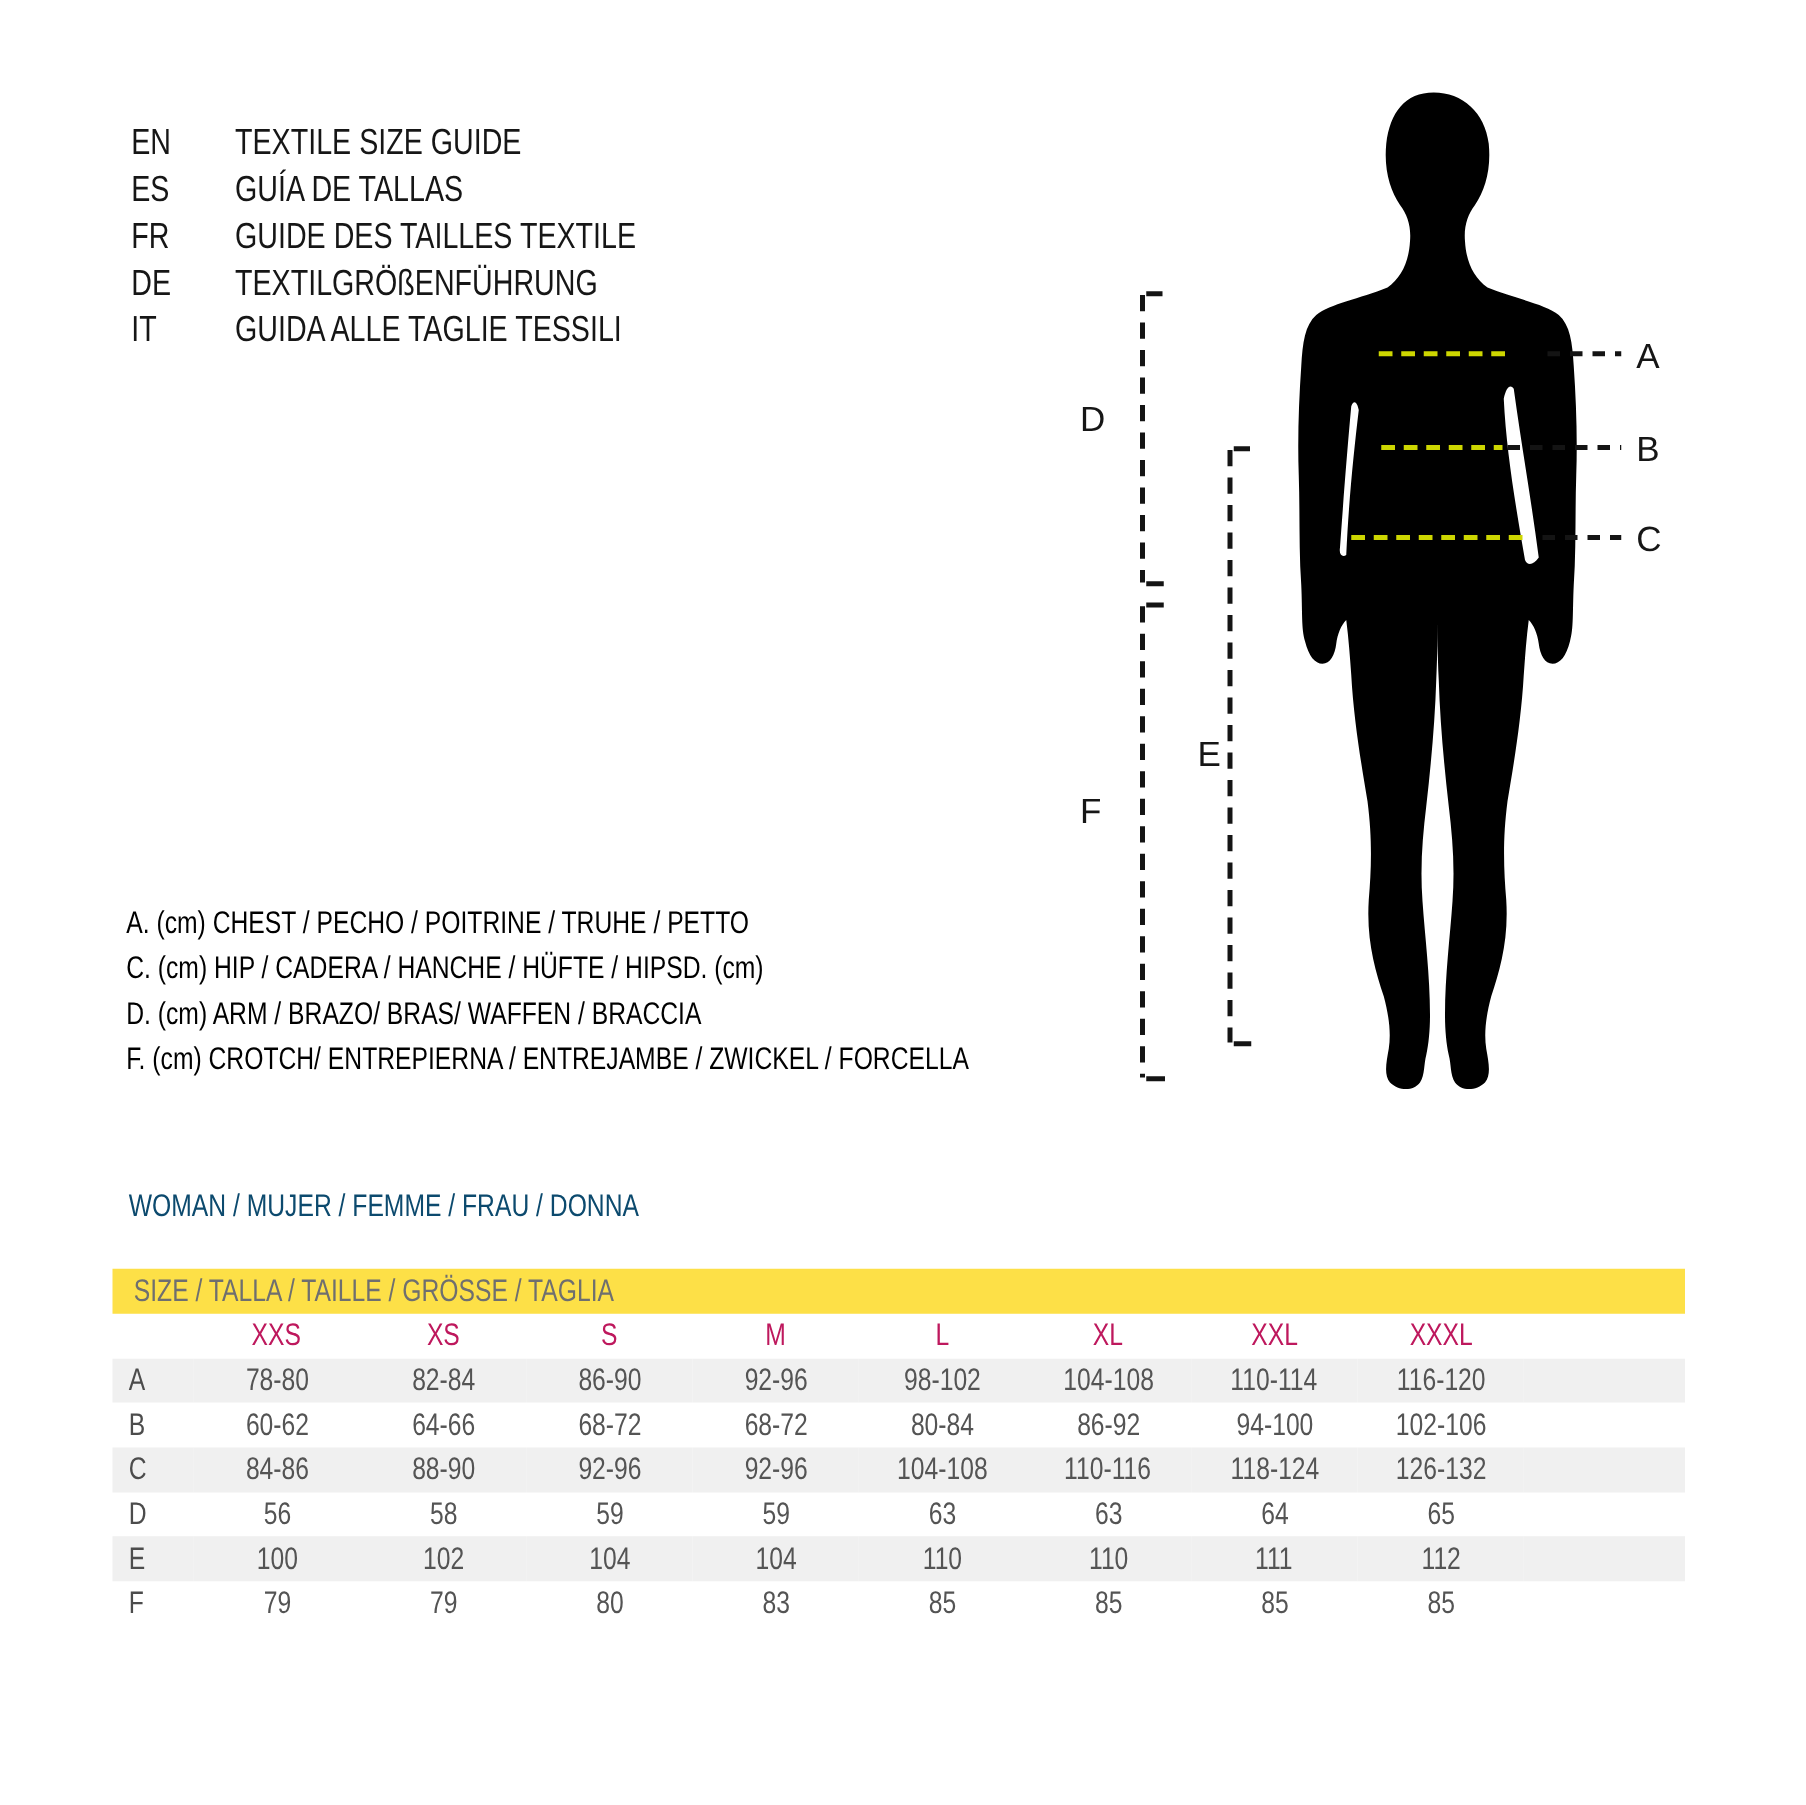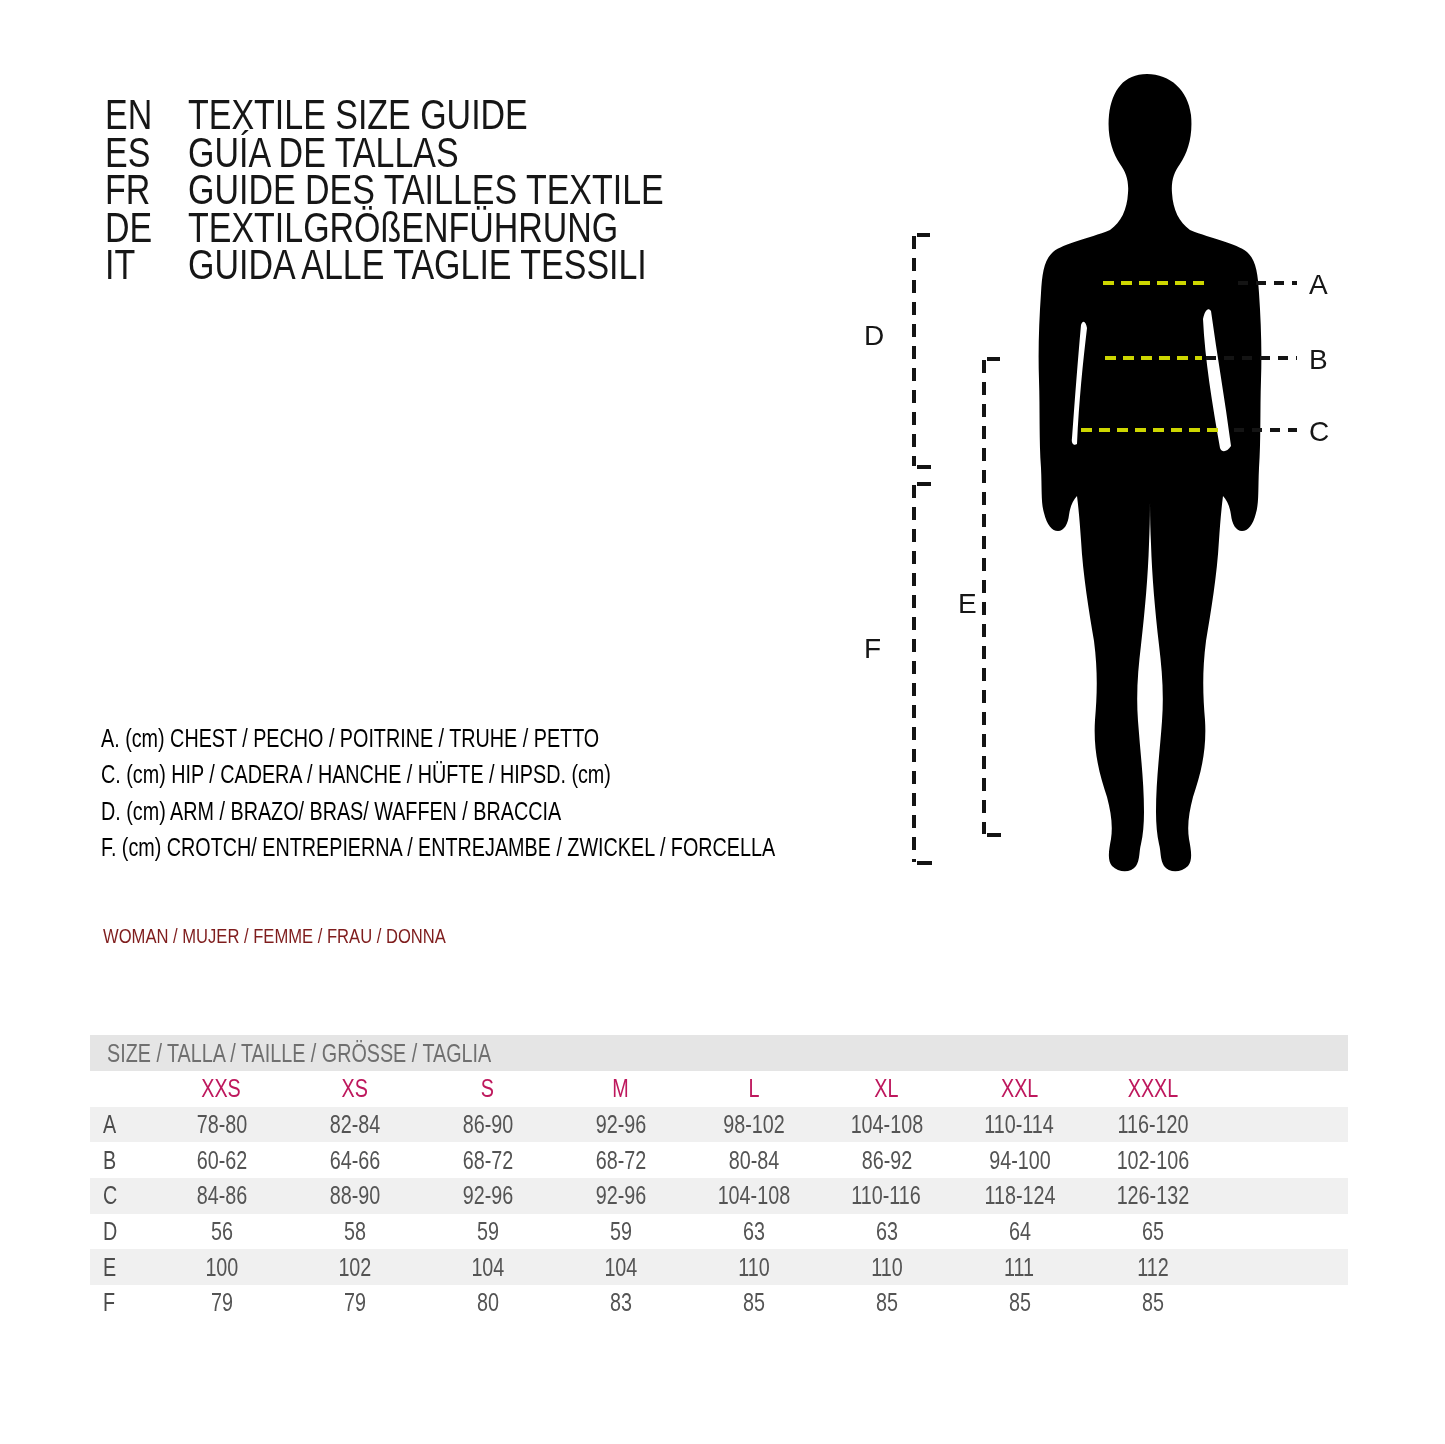--- a/index.html
+++ b/index.html
@@ -6,33 +6,33 @@
   body{
     width:1445px;height:1444px;position:relative;background:#ffffff;
     font-family:"Liberation Sans", sans-serif;color:#161616;overflow:hidden;
   }
   
   .cx{display:inline-block;white-space:pre;transform:scaleX(0.79);}
   .cl{transform-origin:0 50%;}
   .cc{transform-origin:50% 50%;}
 
   
-  .lang-block{position:absolute;left:105px;top:96px;font-size:43px;line-height:37.6px;font-weight:400;}
+  .lang-block{position:absolute;left:105px;top:96px;font-size:29px;line-height:37.6px;font-weight:400;}
   .lang-row{display:flex;}
   .lang-row .code{width:83px;flex:0 0 83px;}
 
   
   .legend{position:absolute;left:101px;top:720px;font-size:25px;line-height:36.3px;color:#000000;}
 
   
-  .gender{position:absolute;left:103px;top:921px;font-size:21px;line-height:30px;color:#7f1d1d;}
+  .gender{position:absolute;left:103px;top:950px;font-size:25px;line-height:30px;color:#0c4a6e;}
 
   
   .table-wrap{position:absolute;left:90px;top:1015px;width:1258px;}
-  .thead-bar{height:36px;background:#e5e5e5;color:#6f6f6f;font-size:25px;line-height:36px;padding-left:17px;box-sizing:border-box;margin-top:20px;}
+  .thead-bar{height:36px;background:#fde047;color:#6f6f6f;font-size:25px;line-height:36px;padding-left:17px;box-sizing:border-box;}
   table{border-collapse:collapse;table-layout:fixed;width:1258px;}
   td,th{padding:0;height:35.7px;font-weight:400;font-size:25px;color:#545454;text-align:center;vertical-align:middle;}
   col.c-label{width:65px;}
   col.c-size{width:133px;}
   col.c-fill{width:129px;}
   tr.band{background:#f0f0f0;}
   td.rl{text-align:left;padding-left:13px;color:#4c4c4c;}
   tr.sizes td{color:#be185d;}
 
   

